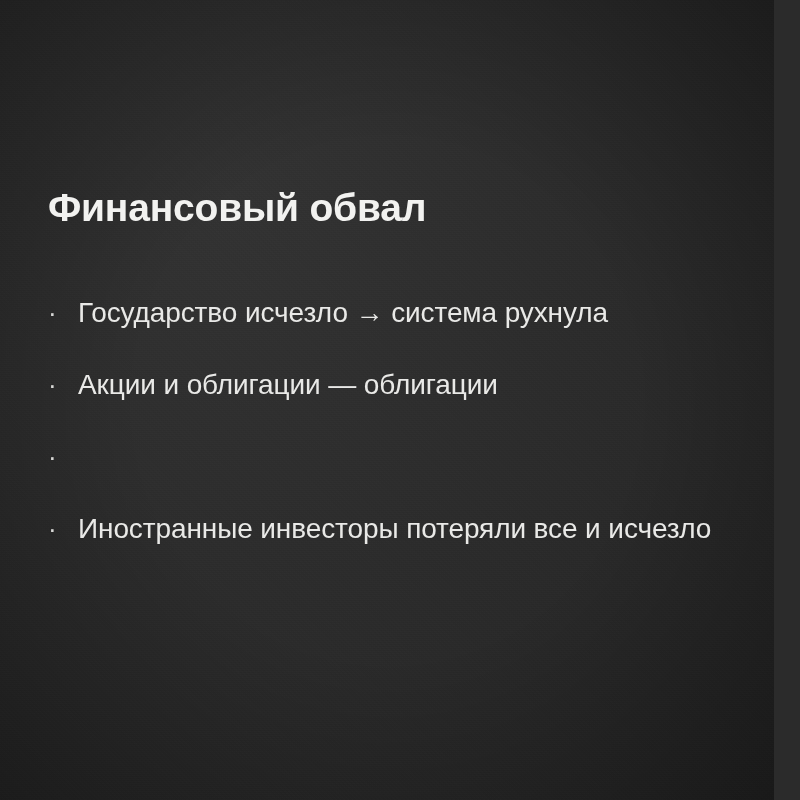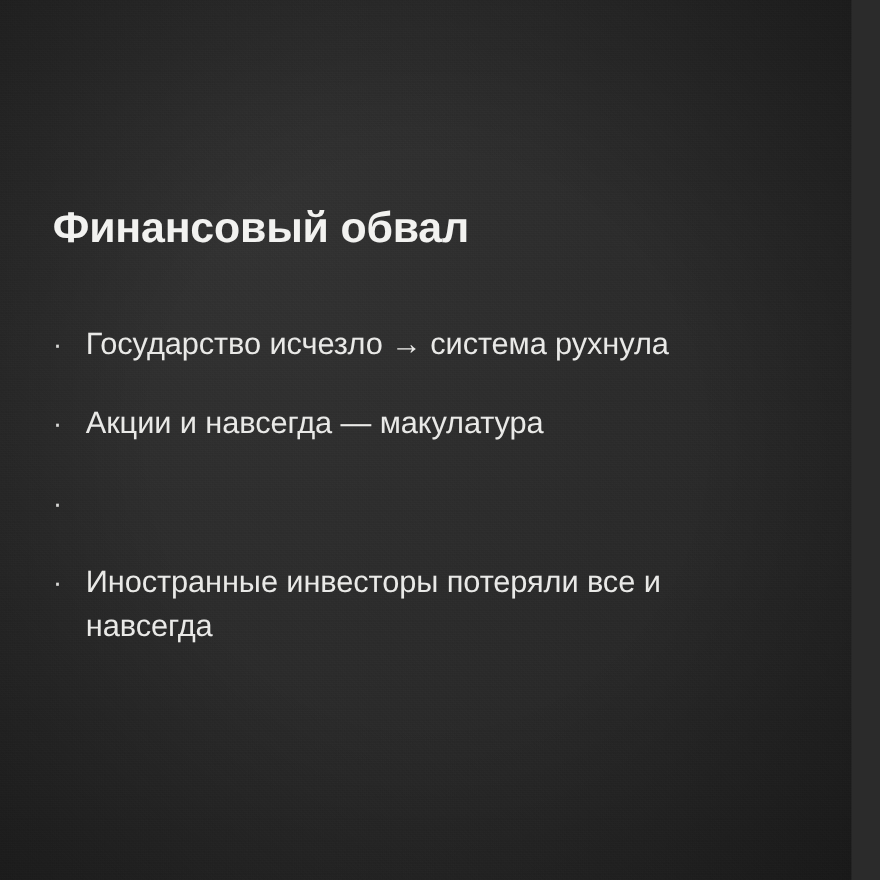--- a/index.html
+++ b/index.html
@@ -72,20 +72,21 @@
     width: 30px;
     flex: 0 0 30px;
     text-align: left;
   }
   .bullet-text {
     color: #e9e9e7;
     font-size: 28px;
     line-height: 40px;
     letter-spacing: -0.1px;
     max-width: 640px;
+    text-align: right;
   }
 </style>
 </head>
 <body>
 
 <div class="slide">
 
   <div class="grain"></div>
   <div class="vignette"></div>
 
@@ -95,27 +96,27 @@
 
     <ul class="bullets">
 
       <li class="bullet">
         <span class="bullet-dot">·</span>
         <span class="bullet-text">Государство исчезло → система рухнула</span>
       </li>
 
       <li class="bullet">
         <span class="bullet-dot">·</span>
-        <span class="bullet-text">Акции и навсегда — макулатура</span>
+        <span class="bullet-text">Акции и облигации — облигации</span>
       </li>
 
       <li class="bullet">
         <span class="bullet-dot">·</span>
       </li>
 
       <li class="bullet">
         <span class="bullet-dot">·</span>
-        <span class="bullet-text">Иностранные инвесторы потеряли все и навсегда</span>
+        <span class="bullet-text">Иностранные инвесторы потеряли все и исчезло</span>
       </li>
 
     </ul>
   </div>
 </div>
 
 </body></html>

